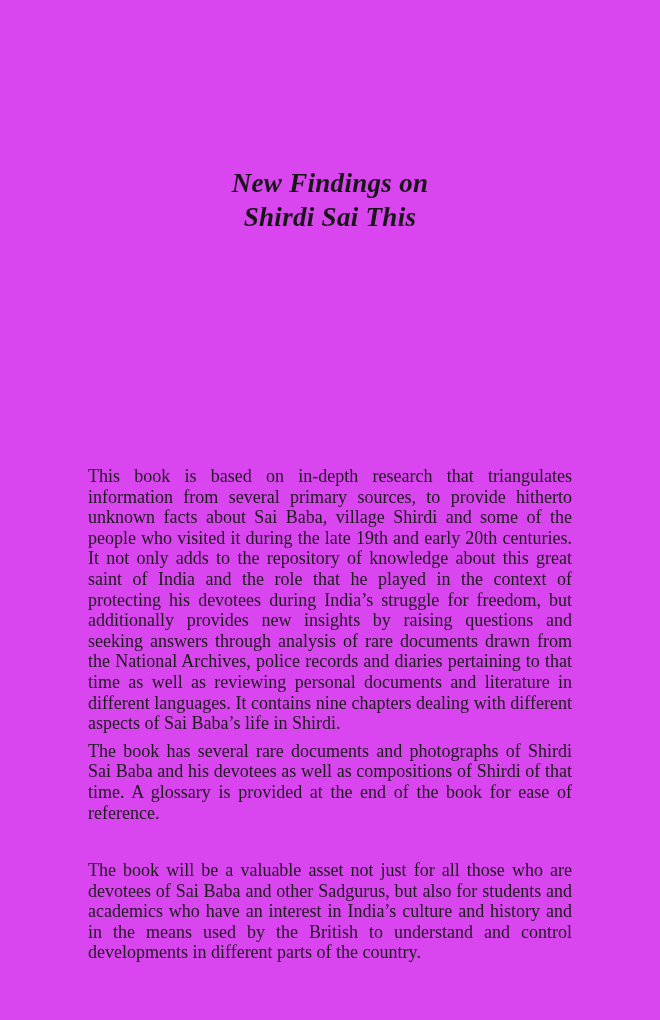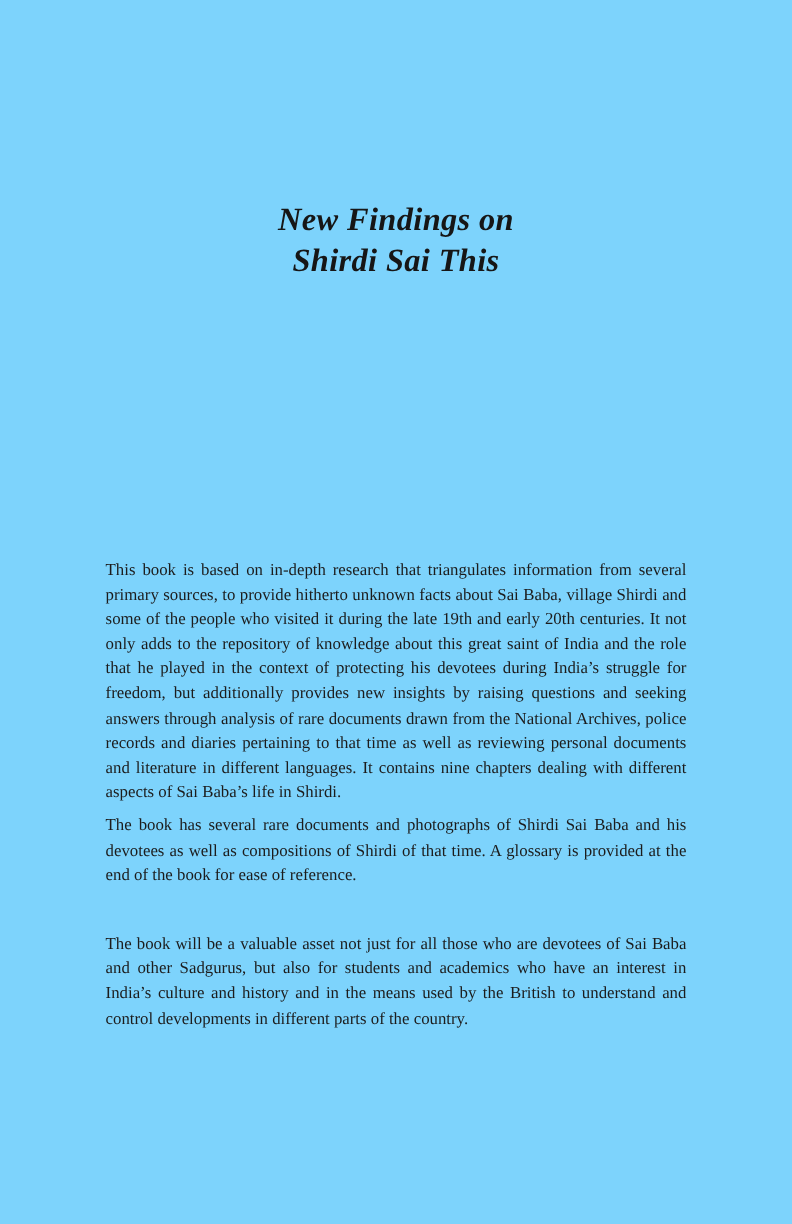--- a/index.html
+++ b/index.html
@@ -9,21 +9,21 @@
   body {
     width: 660px;
     height: 1020px;
     background: #ffffff;
     overflow: hidden;
   }
   .page {
     position: relative;
     width: 660px;
     height: 1020px;
-    background: #7dd3fc;
+    background: #d946ef;
     font-family: "Liberation Serif", "DejaVu Serif", serif;
     color: #1b1b1b;
   }
   .title-block {
     position: absolute;
     top: 166px;
     left: 0;
     width: 100%;
     text-align: center;
     font-style: italic;
@@ -31,21 +31,21 @@
     font-size: 27px;
     line-height: 34px;
     letter-spacing: 0.3px;
     color: #161616;
   }
   .body-block {
     position: absolute;
     top: 466px;
     left: 88px;
     width: 484px;
-    font-size: 14px;
+    font-size: 18px;
     line-height: 20.6px;
     text-align: justify;
     text-justify: inter-word;
     color: #1c1c1c;
   }
   .body-block p {
     margin: 0 0 7px 0;
     padding: 0;
   }
   .body-block p:last-child {

